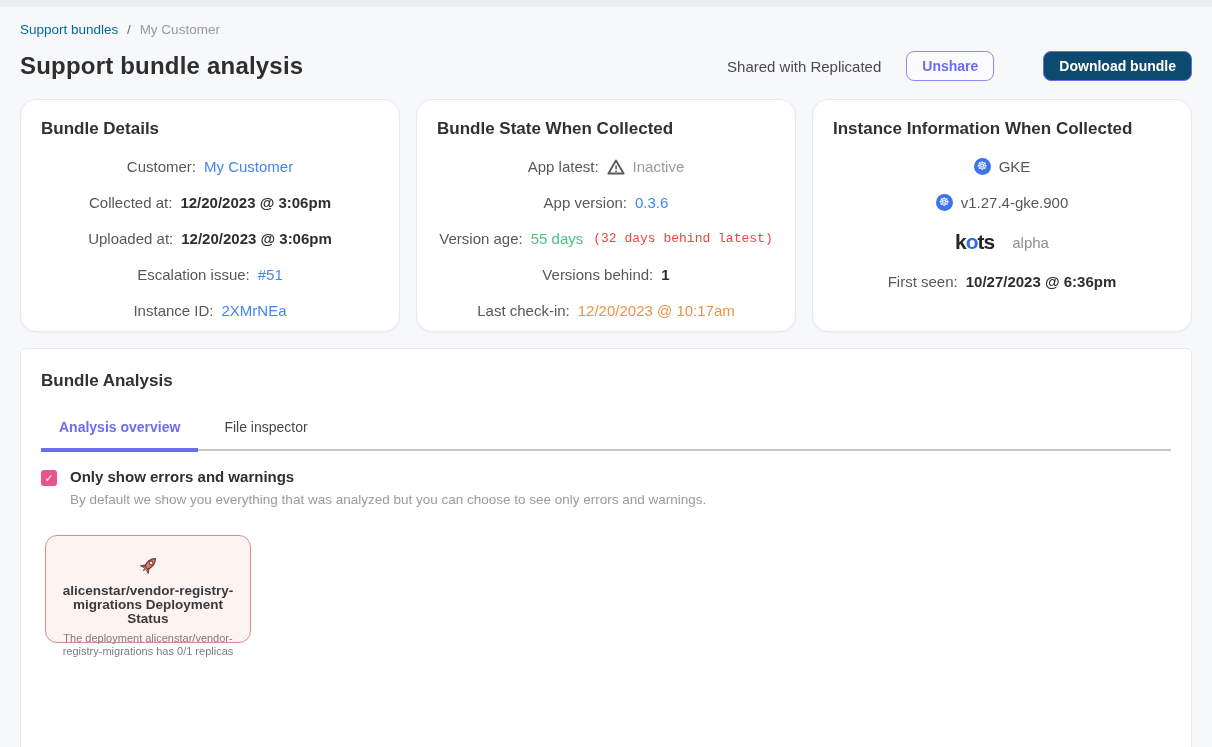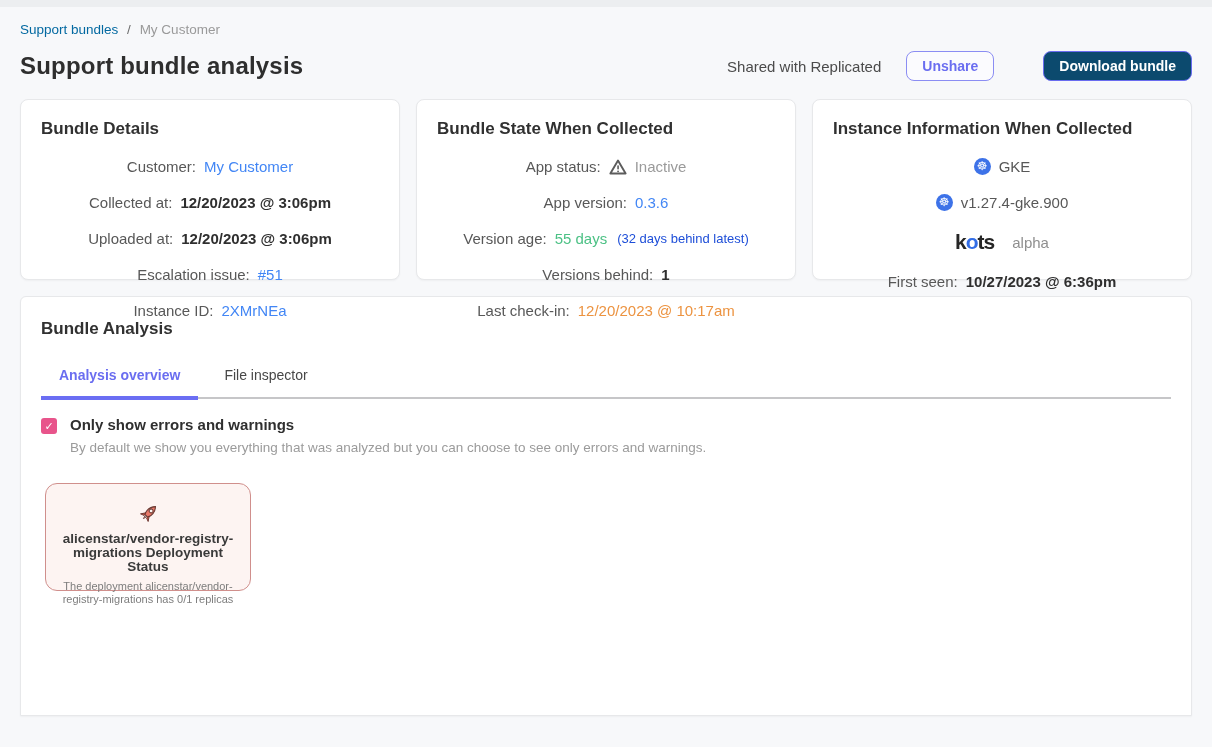--- a/index.html
+++ b/index.html
@@ -23,31 +23,31 @@
   .page-title { font-size:24px; font-weight:700; color:#2e2e2e; letter-spacing:.2px; }
   .header-actions { display:flex; align-items:center; gap:25px; }
   .shared-text { font-size:15px; color:#4b4b4b; }
   .btn { font-size:14px; font-weight:700; padding:6px 15px; border-radius:8px; cursor:pointer; font-family:inherit; }
   .btn-outline { color:#6a6df0; border:1px solid #8b8df3; background:#fbfbfe; }
   .btn-primary { background:#0c4a6e; color:#ffffff; border:1px solid #696cf0;margin-left:24px; }
 
   
   .cards-row { display:flex; gap:16px; }
   .card {
-    flex:1; background:#ffffff; border:1px solid #e7e8ea; border-radius:8px;
-    padding:19px 20px; height:181px; box-shadow:0 1px 2px rgba(0,0,0,.04);
+    flex:1; background:#ffffff; border:1px solid #e7e8ea; border-radius:16px;
+    padding:19px 20px; height:233px; box-shadow:0 1px 2px rgba(0,0,0,.04);
   }
   .card-title { font-size:17px; font-weight:600; color:#313131; }
   .row { margin-top:19px; font-size:15px; color:#585858; display:flex; align-items:center; gap:8px; white-space:nowrap;justify-content:center; }
   .v-link { color:#4286f5; cursor:pointer; }
   .v-bold { color:#2f2f2f; font-weight:700; }
   .v-muted { color:#9a9a9a; }
   .v-green { color:#4cc185; }
   .v-orange { color:#ec9340; }
-  .v-note { color:#1d4ed8; font-size:13px; margin-left:2px; }
+  .v-note { color:#ef4444; font-size:13px; margin-left:2px;font-family:Liberation Mono, monospace; }
 
   
   .warn-icon { width:18px; height:16px; display:inline-block; }
   .k8s-icon {
     width:17px; height:17px; border-radius:50%; background:#3d72e8;
     color:#fff; font-size:12px; line-height:17px; text-align:center; display:inline-block; flex:0 0 auto;
   }
   .kots-logo { font-size:21px; font-weight:800; color:#262626; letter-spacing:-1px; }
   .kots-o { color:#326de6; }
   .kots-channel { font-size:15px; color:#8f8f8f; margin-left:10px; font-weight:400; letter-spacing:0; }
@@ -128,21 +128,21 @@
       </div>
       <div class="row">
         <span>Instance ID:</span>
         <span class="v-link">2XMrNEa</span>
       </div>
     </div>
 
     <div class="card">
       <div class="card-title">Bundle State When Collected</div>
       <div class="row">
-        <span>App status:</span>
+        <span>App latest:</span>
         <svg class="warn-icon" viewBox="0 0 24 22">
           <path d="M12 2 L22.5 20 H1.5 Z" fill="none" stroke="#5c5c5c" stroke-width="2.6" stroke-linejoin="round"></path>
           <rect x="11" y="8.5" width="2.2" height="6" rx="1" fill="#5c5c5c"></rect>
           <circle cx="12.1" cy="17" r="1.3" fill="#5c5c5c"></circle>
         </svg>
         <span class="v-muted">Inactive</span>
       </div>
       <div class="row">
         <span>App version:</span>
         <span class="v-link">0.3.6</span>

